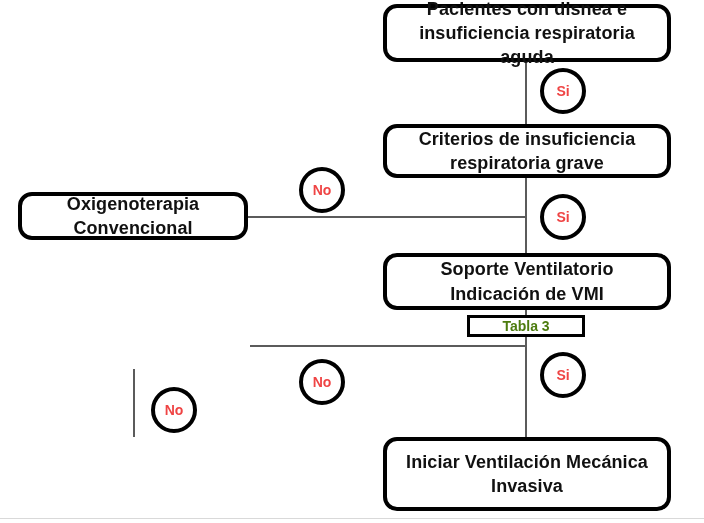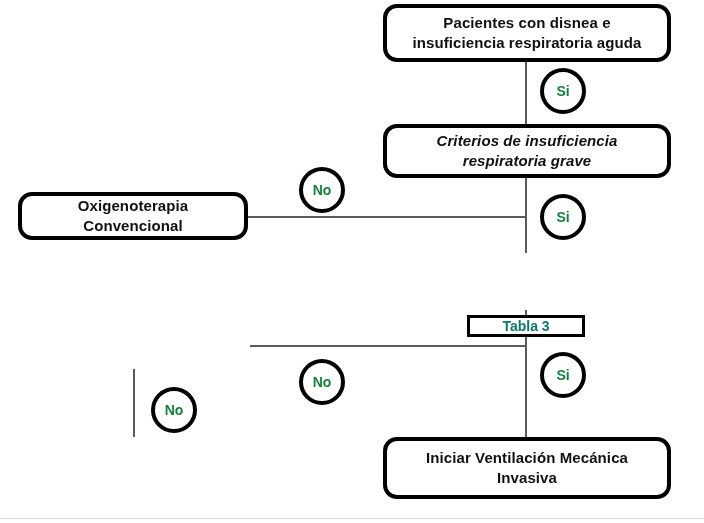--- a/index.html
+++ b/index.html
@@ -23,56 +23,56 @@
     position: absolute;
     box-sizing: border-box;
     background: #ffffff;
     border: 4px solid #000000;
     border-radius: 14px;
     display: flex;
     align-items: center;
     justify-content: center;
     text-align: center;
     color: #111111;
-    font-size: 15px;
+    font-size: 18px;
     font-weight: 600;
     line-height: 1.35;
     letter-spacing: 0.1px;
     padding: 4px 10px;
     z-index: 3;
   }
 
   
   .ref-box {
     position: absolute;
     box-sizing: border-box;
     background: #ffffff;
     border: 3px solid #000000;
     border-radius: 0;
     display: flex;
     align-items: center;
     justify-content: center;
     text-align: center;
-    color: #0f766e;
+    color: #4d7c0f;
     font-size: 14px;
     font-weight: 600;
     z-index: 5;
   }
 
   
   .badge {
     position: absolute;
     box-sizing: border-box;
     background: #ffffff;
     border: 4px solid #000000;
     border-radius: 50%;
     display: flex;
     align-items: center;
     justify-content: center;
-    color: #15803d;
+    color: #ef4444;
     font-size: 14px;
     font-weight: 600;
     z-index: 6;
   }
 
   
   .conn {
     position: absolute;
     background: #5b5b5b;
     z-index: 1;
@@ -97,28 +97,29 @@
   <div class="conn v" style="left:525px; top:62px; height:62px;"></div>
   <div class="conn v" style="left:525px; top:178px; height:75px;"></div>
   <div class="conn h" style="left:248px; top:216px; width:279px;"></div>
   <div class="conn v" style="left:525px; top:310px; height:27px;"></div>
   <div class="conn v" style="left:525px; top:337px; height:100px;"></div>
   <div class="conn h" style="left:250px; top:345px; width:277px;"></div>
   <div class="conn v" style="left:133px; top:369px; height:68px;"></div>
 
   <div class="node" style="left:383px; top:4px; width:288px; height:58px;">Pacientes con disnea e insuficiencia respiratoria aguda</div>
 
-  <div class="node" style="left:383px; top:124px; width:288px; height:54px;font-style:italic;">Criterios de insuficiencia respiratoria grave</div>
+  <div class="node" style="left:383px; top:124px; width:288px; height:54px;">Criterios de insuficiencia respiratoria grave</div>
 
   <div class="node" style="left:18px; top:192px; width:230px; height:48px;">Oxigenoterapia Convencional</div>
 
+  <div class="node" style="left:383px; top:253px; width:288px; height:57px;">Soporte Ventilatorio Indicación de VMI</div>
 
 
 
-  <div class="node" style="left:383px; top:437px; width:288px; height:62px;text-align:center;">Iniciar Ventilación Mecánica Invasiva</div>
+  <div class="node" style="left:383px; top:437px; width:288px; height:74px;text-align:center;">Iniciar Ventilación Mecánica Invasiva</div>
 
   <div class="ref-box" style="left:467px; top:315px; width:118px; height:22px;">Tabla 3</div>
 
   <div class="badge" style="left:540px; top:68px; width:46px; height:46px;">Si</div>
 
   <div class="badge" style="left:299px; top:167px; width:46px; height:46px;">No</div>
 
   <div class="badge" style="left:540px; top:194px; width:46px; height:46px;">Si</div>
 
   <div class="badge" style="left:299px; top:359px; width:46px; height:46px;">No</div>

